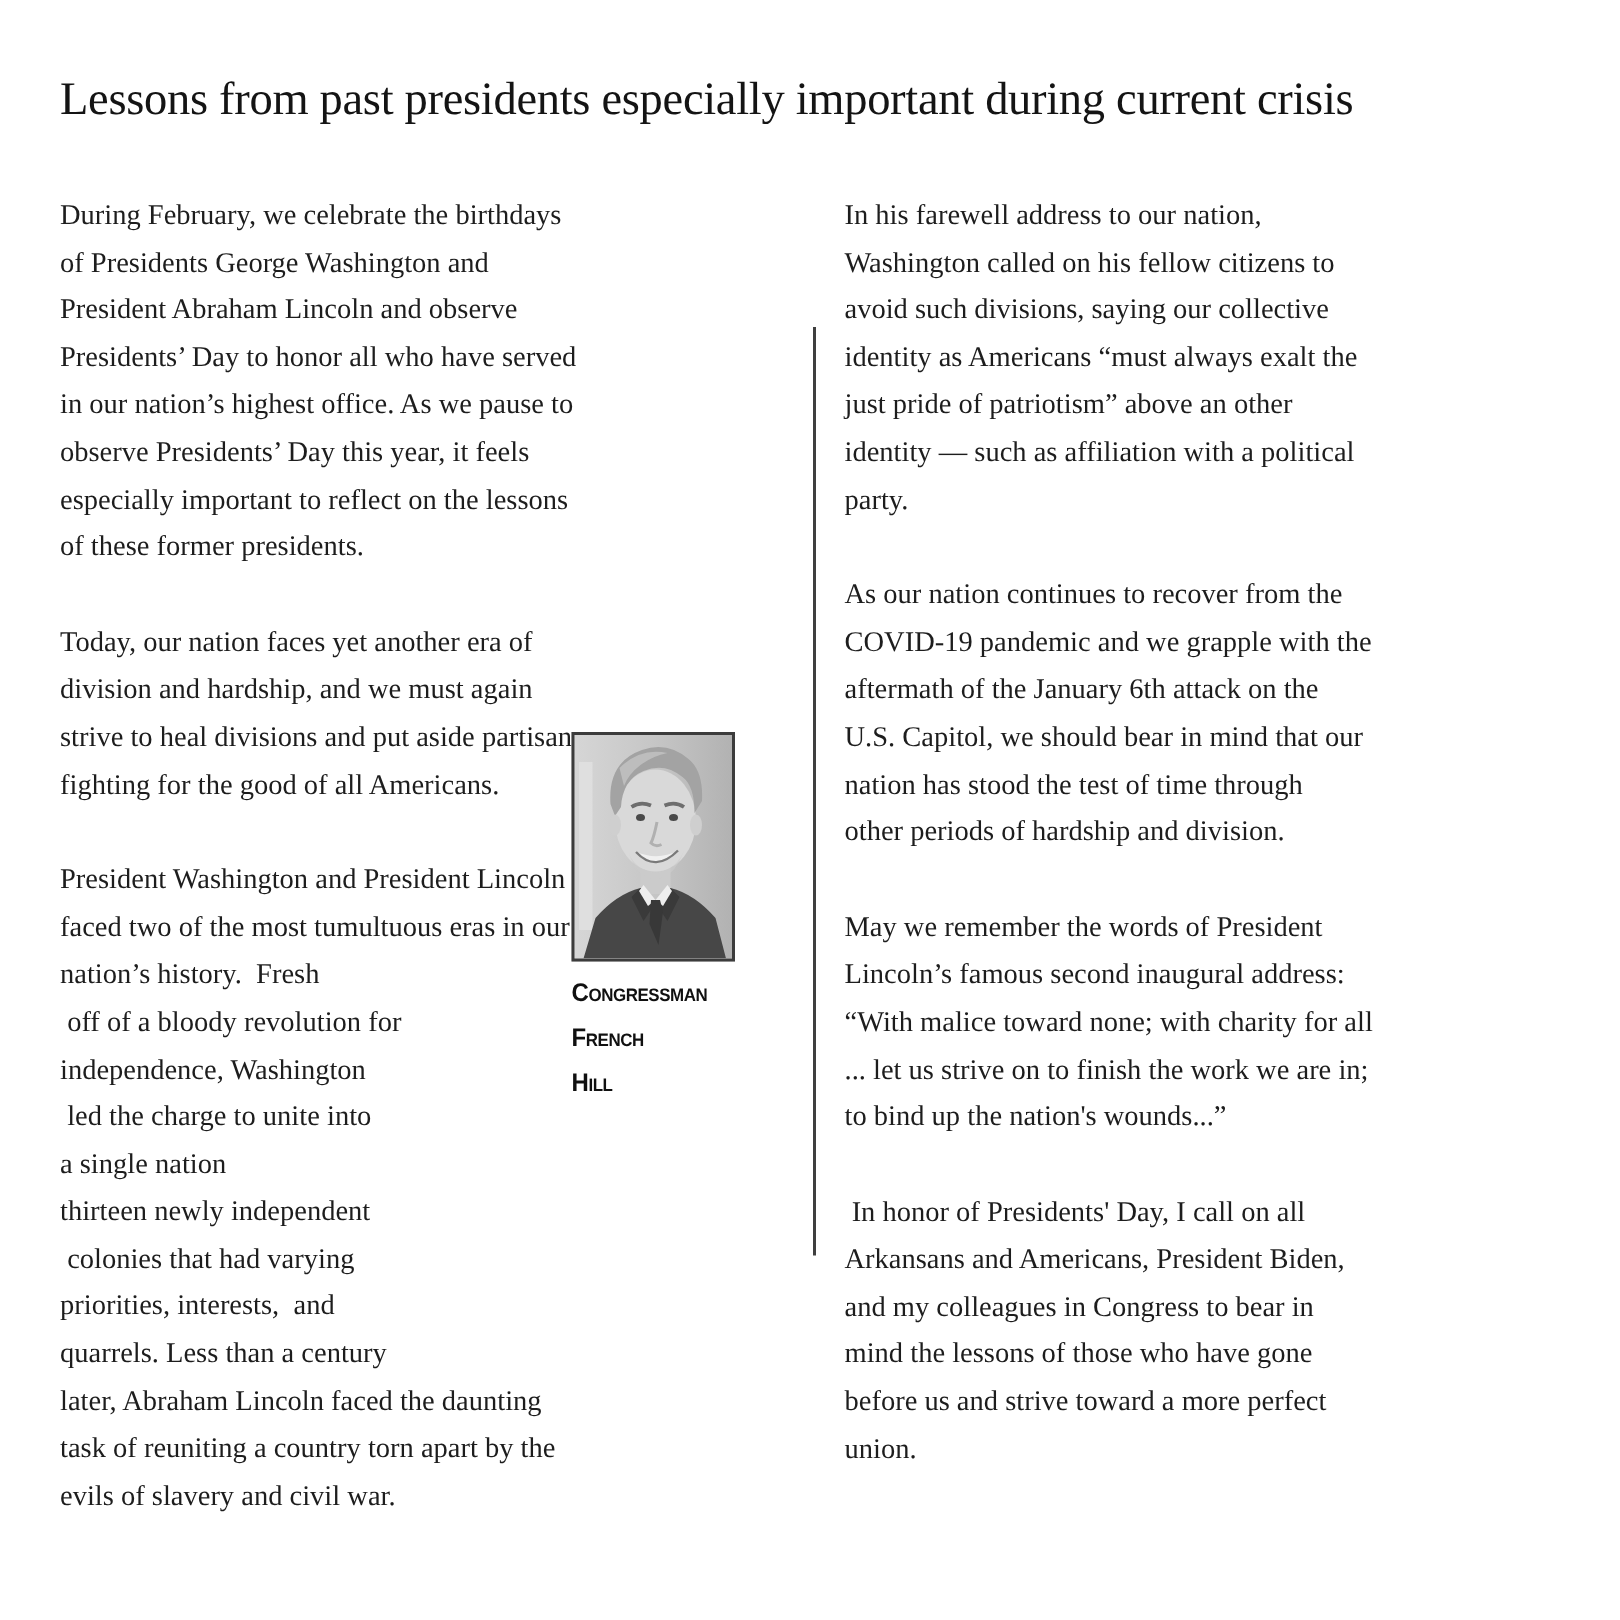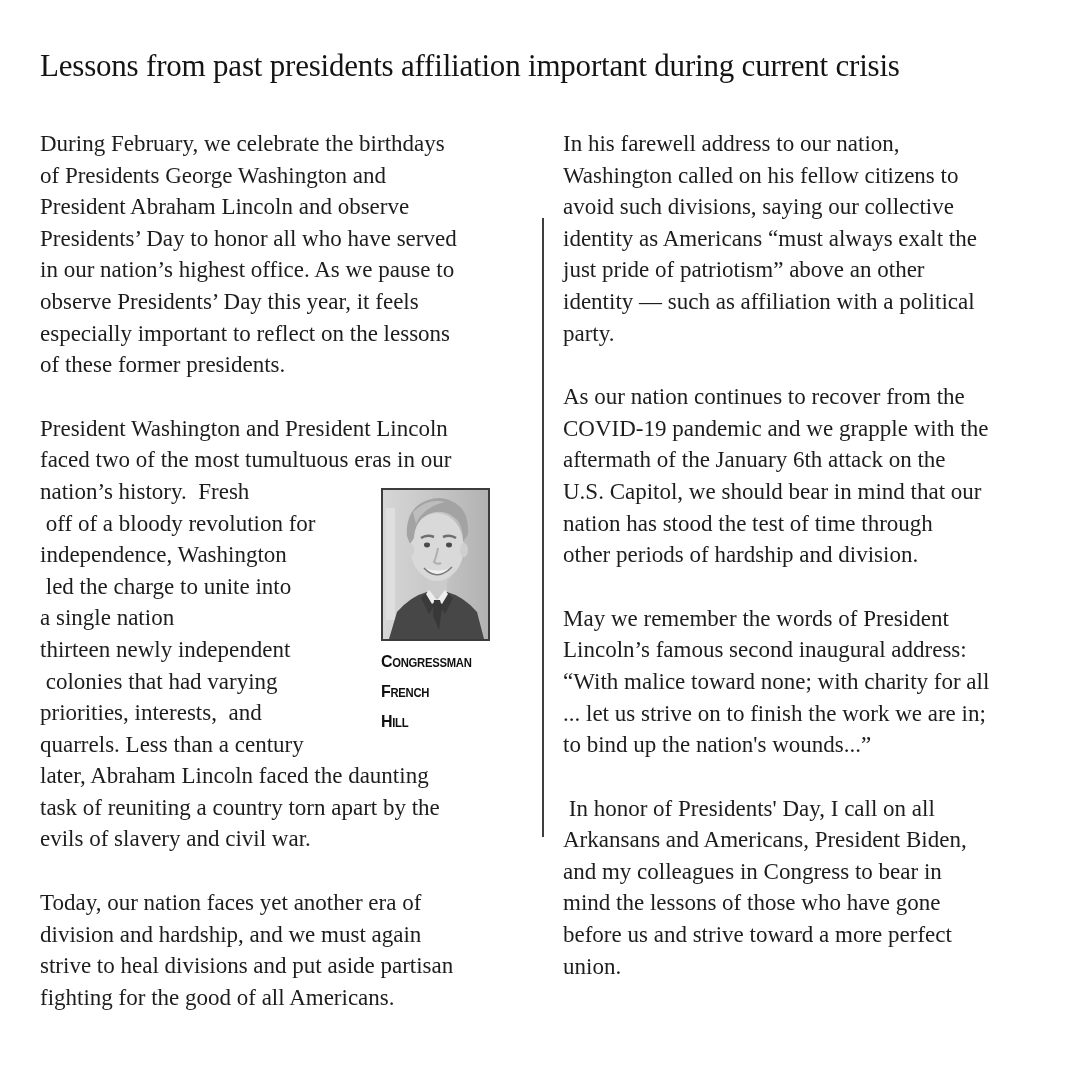--- a/index.html
+++ b/index.html
@@ -28,21 +28,21 @@
   }
   .col {
     position: absolute;
     top: 128px;
     width: 520px;
   }
   .col-left  { left: 40px;  }
   .col-right { left: 563px; }
   .col p {
     margin: 0 0 32px 0;
-    font-size: 23px;
+    font-size: 19px;
     line-height: 31.6px;
     color: #1d1d1d;
     white-space: pre-wrap;
     font-family: "Liberation Serif", serif;
   }
   .divider {
     position: absolute;
     left: 542px;
     top: 218px;
     width: 2px;
@@ -75,49 +75,49 @@
     letter-spacing: -0.3px;
     color: #101010;
     transform: scaleX(0.94);
     transform-origin: 0 0;
   }
   .portrait figcaption span { display: block; }
 </style>
 </head>
 <body>
 
-<h1 class="headline">Lessons from past presidents affiliation important during current crisis</h1>
+<h1 class="headline">Lessons from past presidents especially important during current crisis</h1>
 
 <div class="col col-left">
   <p>During February, we celebrate the birthdays
 of Presidents George Washington and
 President Abraham Lincoln and observe
 Presidents’ Day to honor all who have served
 in our nation’s highest office. As we pause to
 observe Presidents’ Day this year, it feels
 especially important to reflect on the lessons
 of these former presidents.</p>
+  <p>Today, our nation faces yet another era of
+division and hardship, and we must again
+strive to heal divisions and put aside partisan
+fighting for the good of all Americans.</p>
   <p>President Washington and President Lincoln
 faced two of the most tumultuous eras in our
 nation’s history.  Fresh
  off of a bloody revolution for
 independence, Washington
  led the charge to unite into
 a single nation
 thirteen newly independent
  colonies that had varying
 priorities, interests,  and
 quarrels. Less than a century
 later, Abraham Lincoln faced the daunting
 task of reuniting a country torn apart by the
 evils of slavery and civil war.</p>
-  <p>Today, our nation faces yet another era of
-division and hardship, and we must again
-strive to heal divisions and put aside partisan
-fighting for the good of all Americans.</p>
 </div>
 
 <div class="col col-right">
   <p>In his farewell address to our nation,
 Washington called on his fellow citizens to
 avoid such divisions, saying our collective
 identity as Americans “must always exalt the
 just pride of patriotism” above an other
 identity — such as affiliation with a political
 party.</p>

